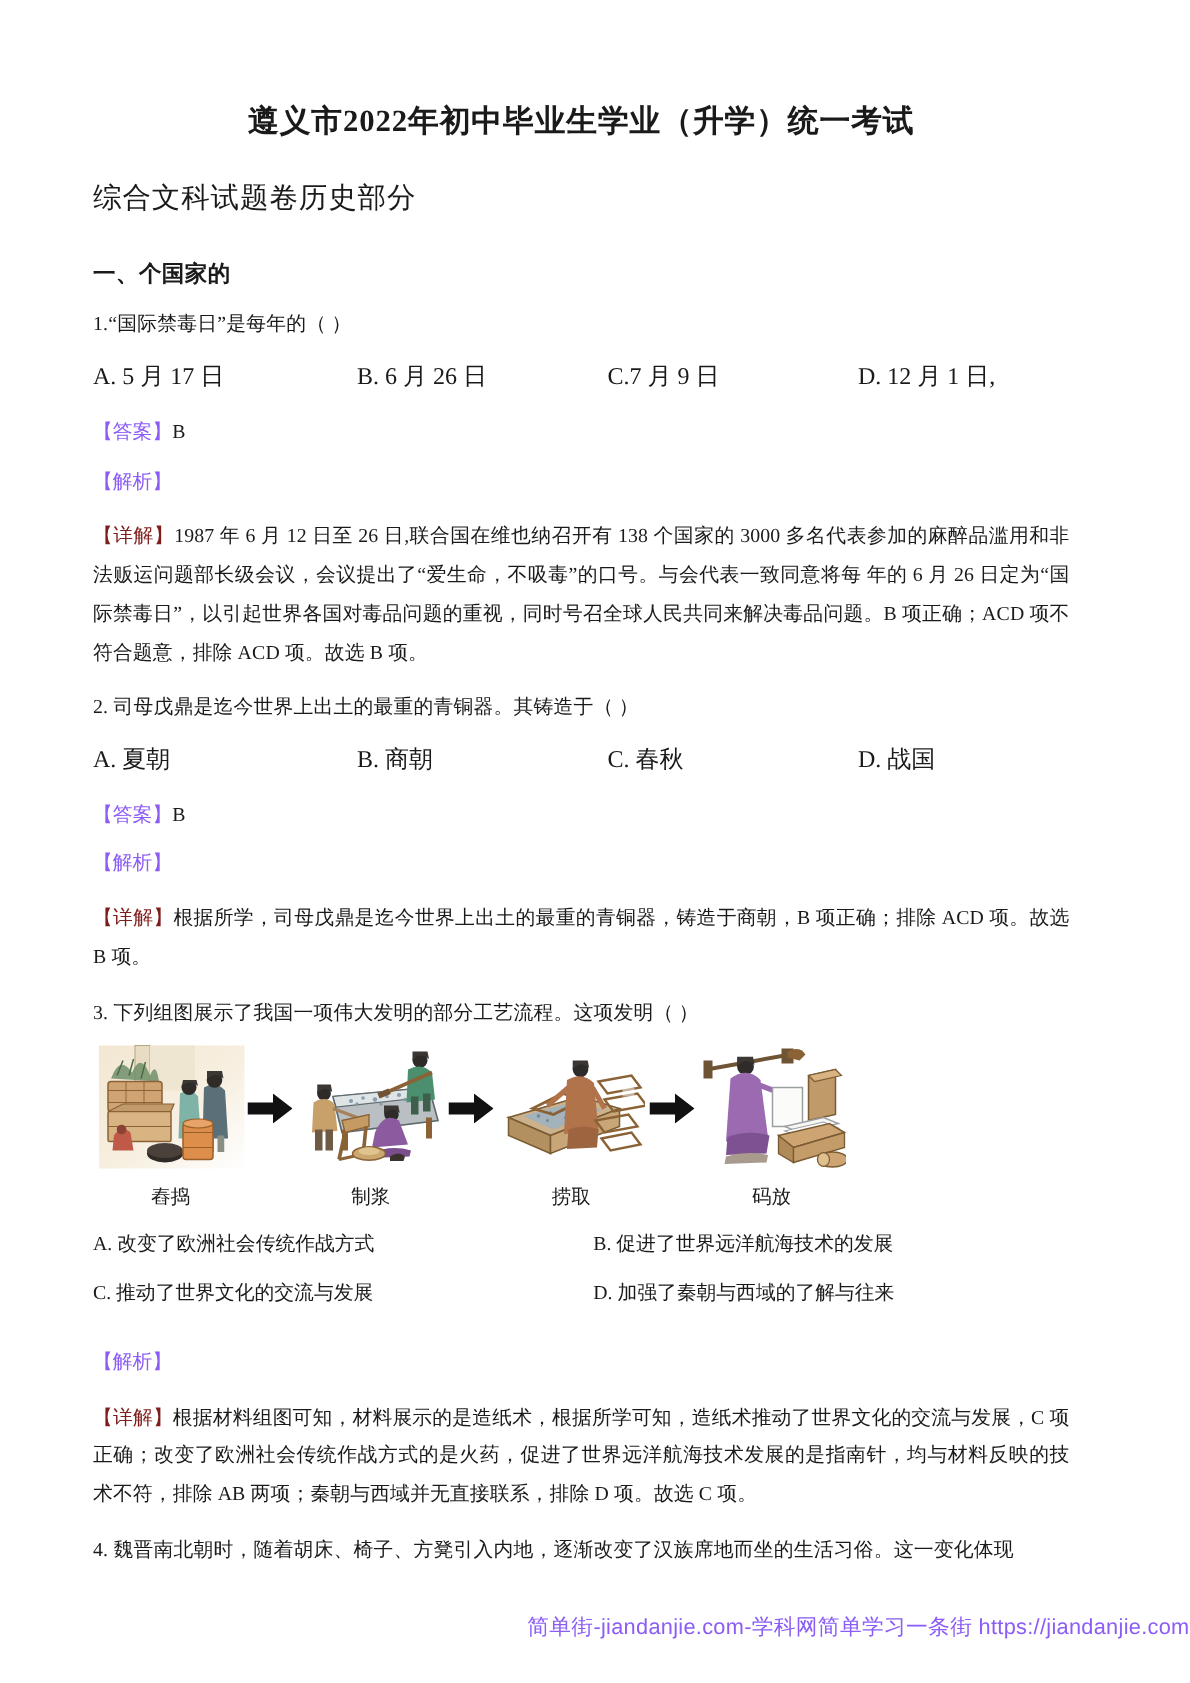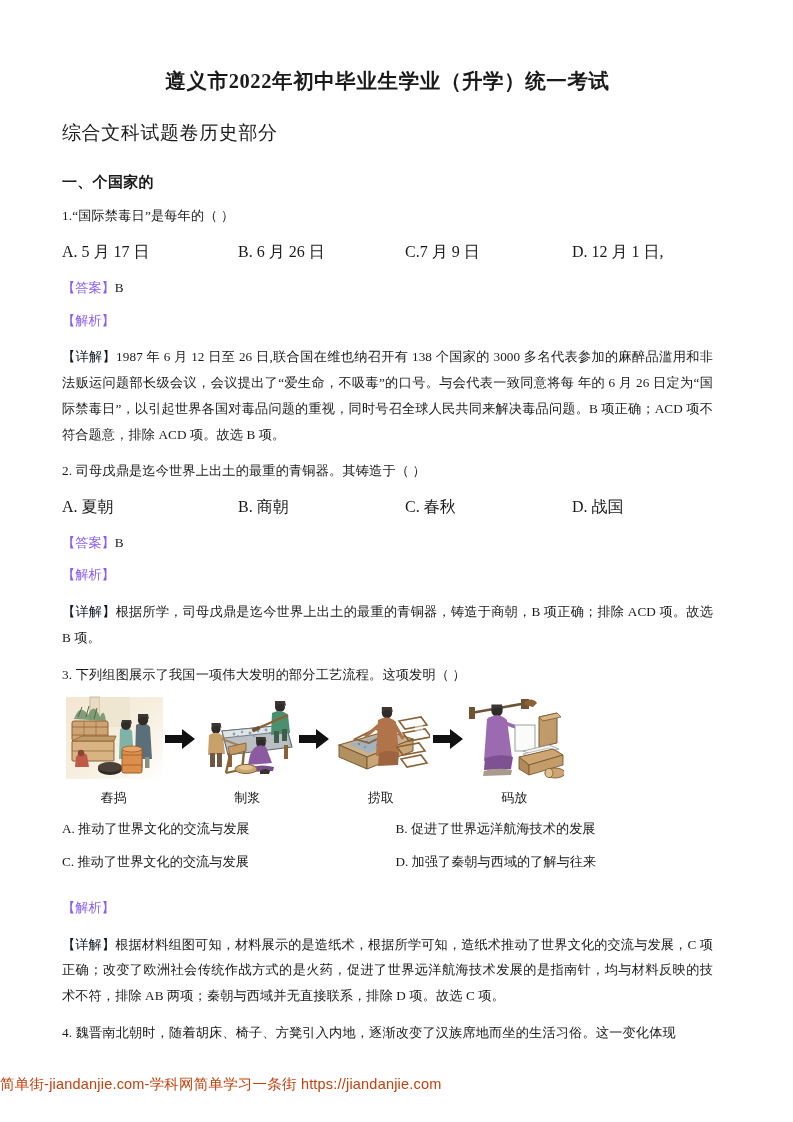--- a/index.html
+++ b/index.html
@@ -96,21 +96,21 @@
   .ans-val { color: #1a1a1a; }
 
   .detail-para {
     font-size: 13.2px;
     line-height: 1.95;
     margin: 14px 0 0 0;
     text-align: justify;
     text-justify: inter-ideograph;
     letter-spacing: 0.1px;
   }
-  .detail-para .tag { color: #0f172a; }
+  .detail-para .tag { color: #7f1d1d; }
 
   
   .figure-group {
     margin: 10px 0 0 2px;
     width: 500px;
   }
   .figure-row {
     display: flex;
     align-items: center;
   }
@@ -139,23 +139,23 @@
     text-align: center;
   }
   .cap-gap { width: 36px; }
 
   
   .footer {
     position: absolute;
     left: 0;
     right: 0;
     bottom: 28px;
-    text-align: left;
+    text-align: right;
     font-size: 14.5px;
-    color: #c2410c;
+    color: #8b5cf6;
     font-family: "Liberation Sans", "DejaVu Sans", sans-serif;
     letter-spacing: 0.2px;
   }
 </style>
 </head>
 <body>
 
 <div class="page">
 
   <h1 class="doc-title">遵义市2022年初中毕业生学业（升学）统一考试</h1>
@@ -411,21 +411,21 @@
         <div class="cap-gap"></div>
         <div class="cap-cell">制浆</div>
         <div class="cap-gap"></div>
         <div class="cap-cell">捞取</div>
         <div class="cap-gap"></div>
         <div class="cap-cell">码放</div>
       </div>
     </div>
 
     <div class="options-2col">
-      <div class="opt2">A. 推动了世界文化的交流与发展</div>
+      <div class="opt2">A. 改变了欧洲社会传统作战方式</div>
       <div class="opt2">B. 促进了世界远洋航海技术的发展</div>
       <div class="opt2">C. 推动了世界文化的交流与发展</div>
       <div class="opt2">D. 加强了秦朝与西域的了解与往来</div>
     </div>
 
     <div class="analysis-line"><span class="tag">【解析】</span></div>
     <div class="detail-para"><span class="tag">【详解】</span><span>根据材料组图可知，材料展示的是造纸术，根据所学可知，造纸术推动了世界文化的交流与发展，C 项正确；改变了欧洲社会传统作战方式的是火药，促进了世界远洋航海技术发展的是指南针，均与材料反映的技术不符，排除 AB 两项；秦朝与西域并无直接联系，排除 D 项。故选 C 项。</span></div>
   </div>
 
   <div>

